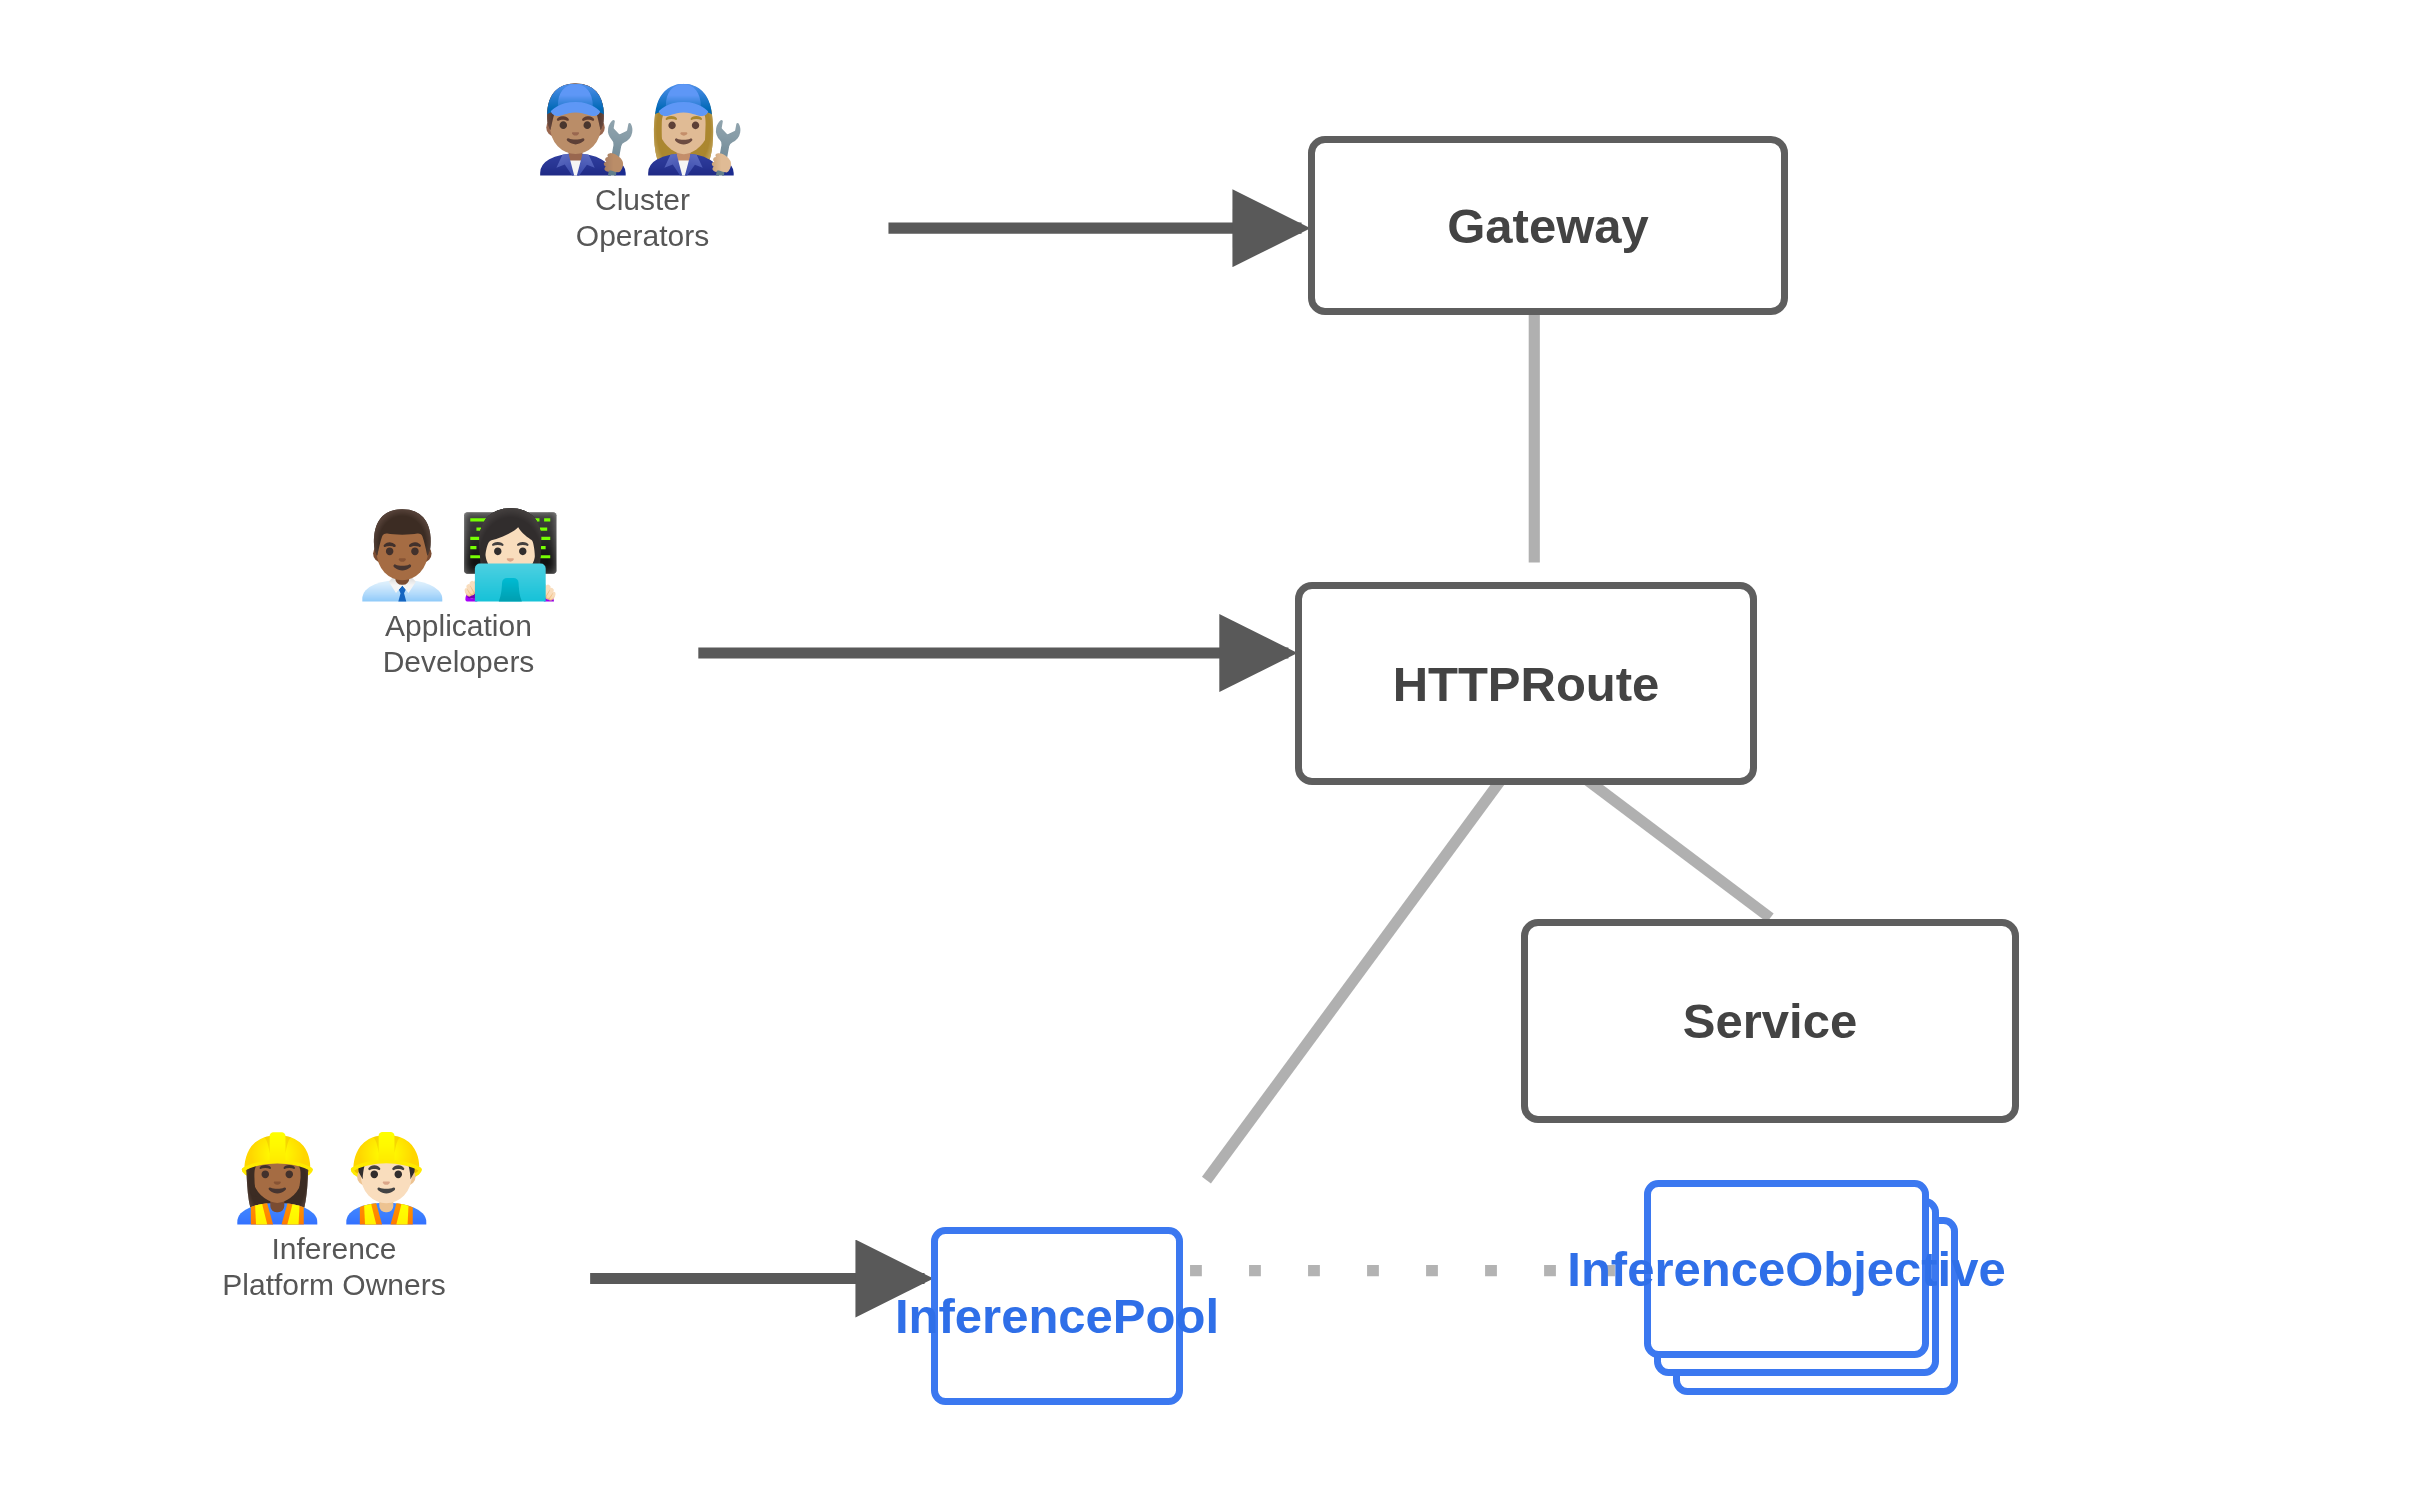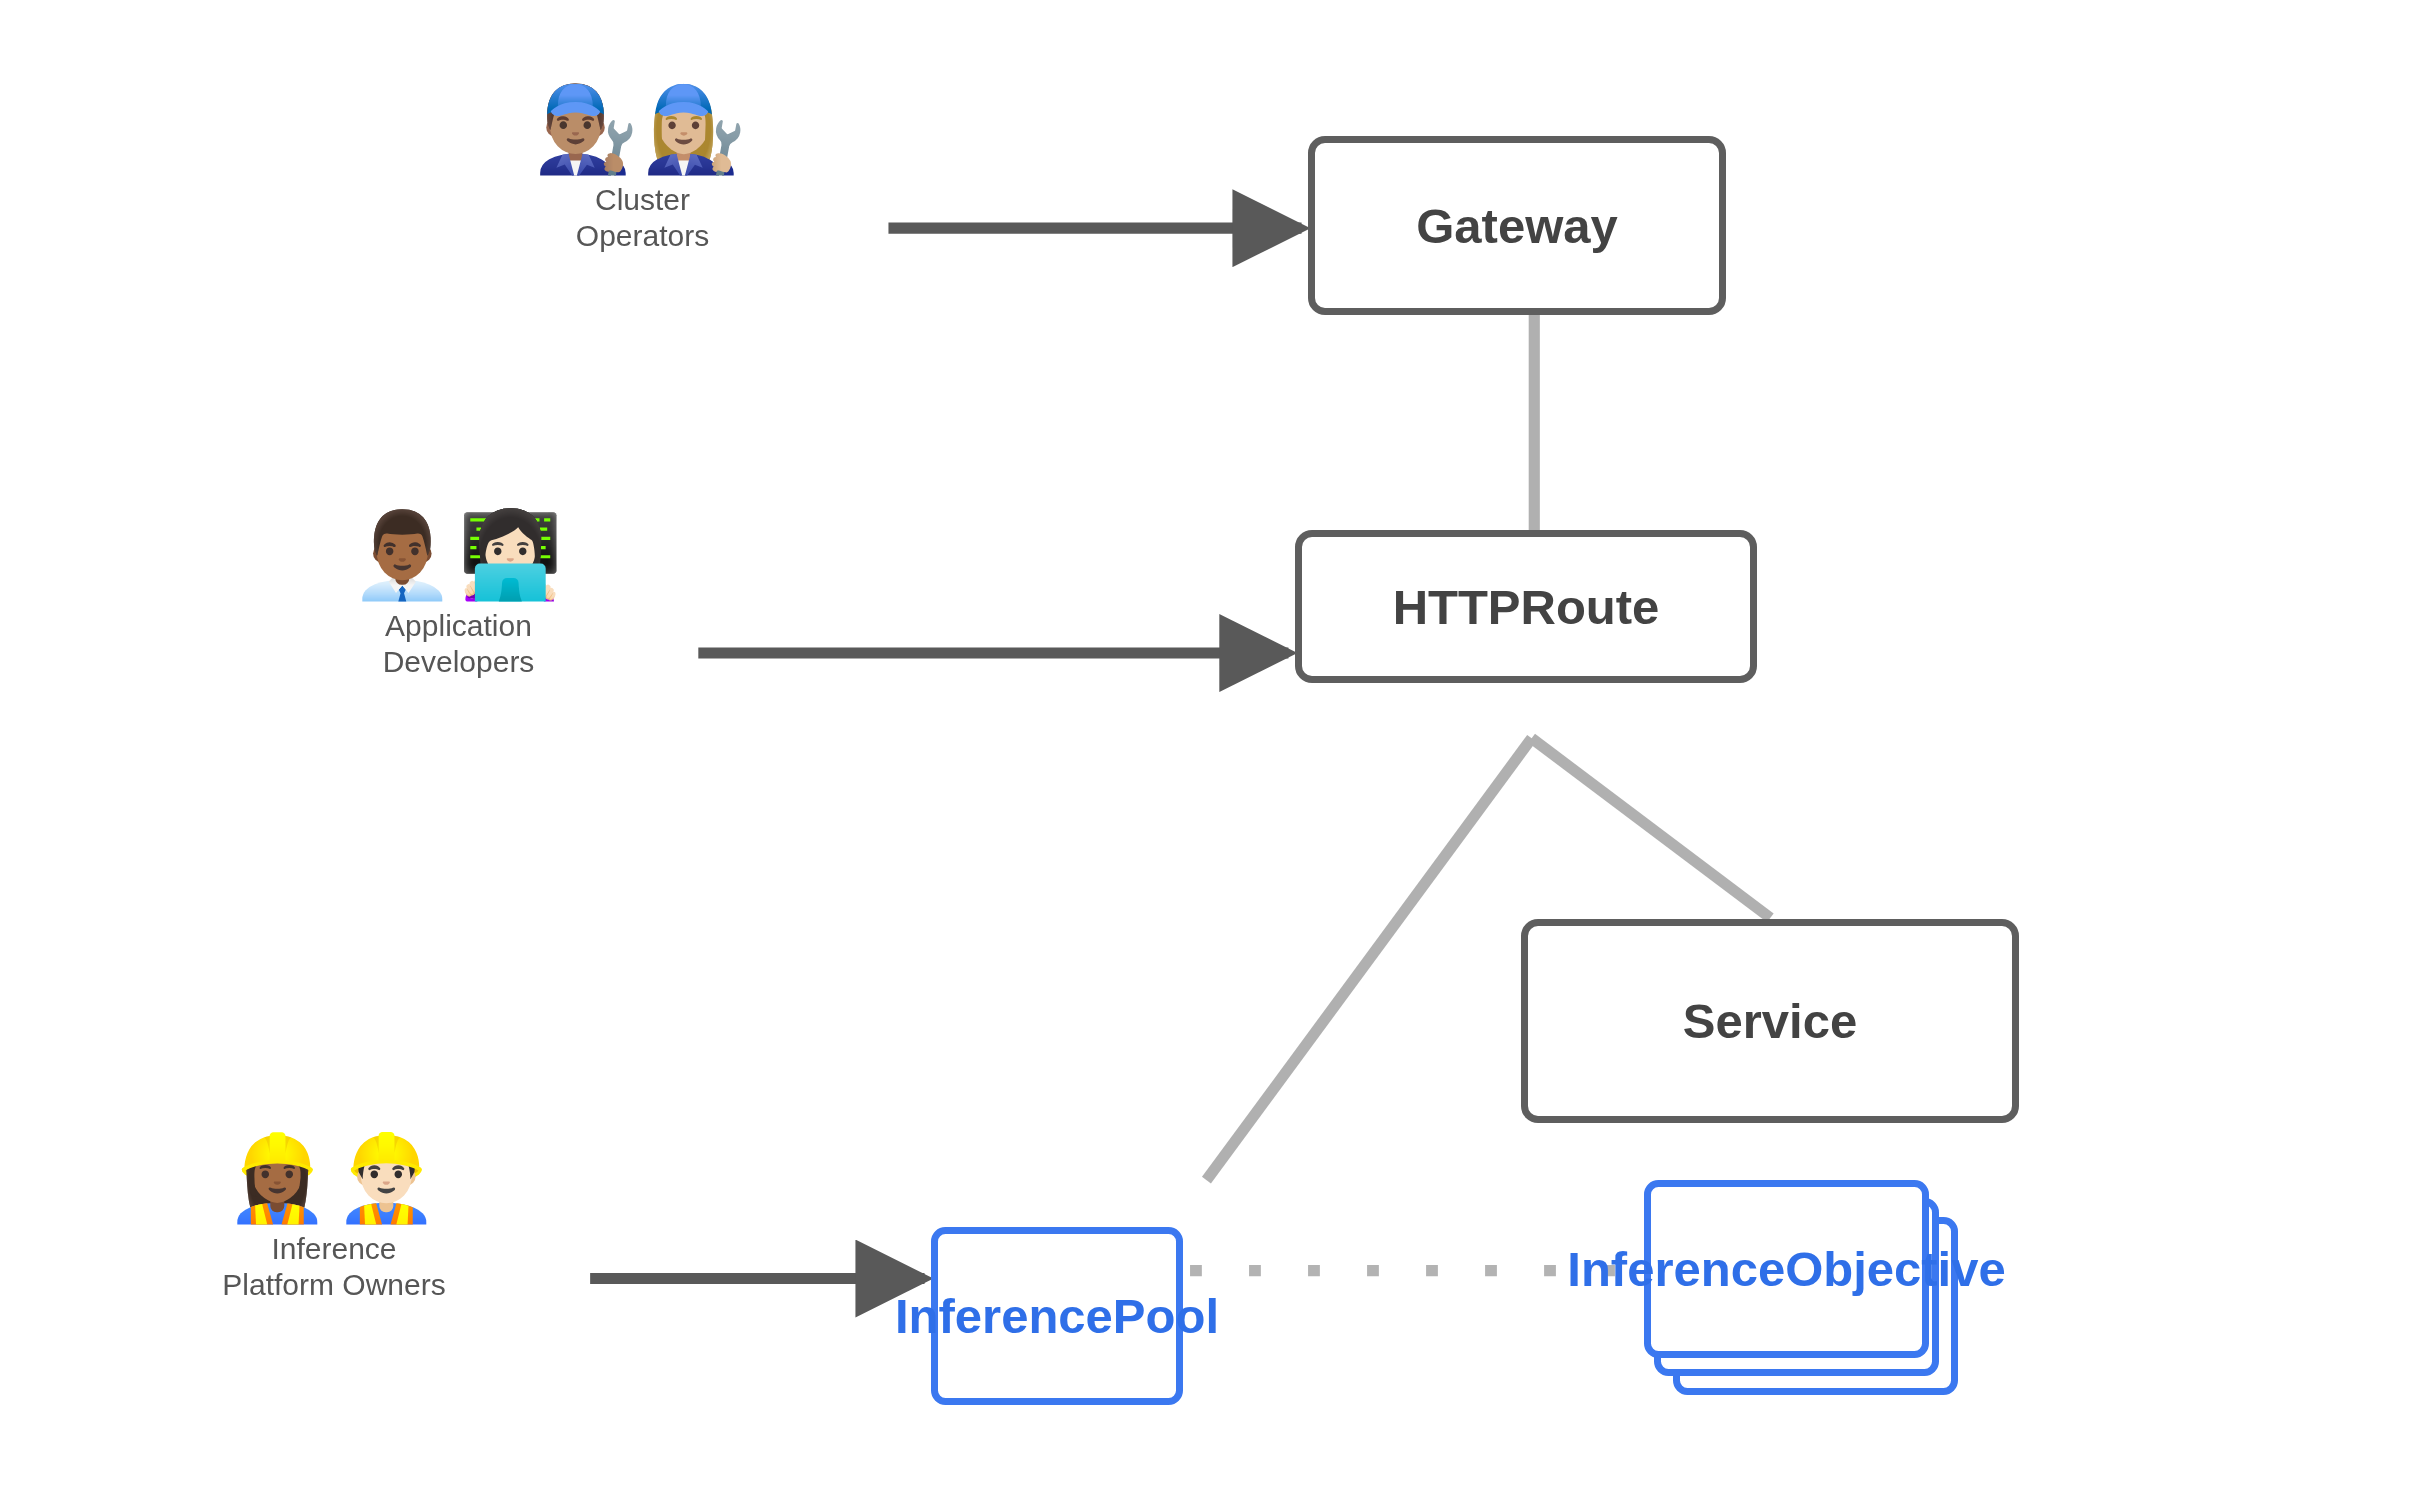--- a/index.html
+++ b/index.html
@@ -138,25 +138,25 @@
     <div class="persona-label">Application
 Developers</div>
   </div>
 
   <div class="persona" style="left:131px; top:1134px; width:406px;">
     <div class="persona-emoji">👷🏾‍♀️👷🏻‍♂️</div>
     <div class="persona-label">Inference
 Platform Owners</div>
   </div>
 
-  <div class="node" style="left:1308px; top:136px; width:418px; height:179px;">
+  <div class="node" style="left:1308px; top:136px; width:480px; height:179px;">
     <span class="node-label">Gateway</span>
   </div>
 
-  <div class="node" style="left:1295px; top:530px; width:462px; height:153px;">
+  <div class="node" style="left:1295px; top:582px; width:462px; height:203px;">
     <span class="node-label">HTTPRoute</span>
   </div>
 
   <div class="node" style="left:1521px; top:919px; width:498px; height:204px;">
     <span class="node-label">Service</span>
   </div>
 
   <div class="node accent" style="left:931px; top:1180px; width:252px; height:178px;">
     <span class="node-label">InferencePool</span>
   </div>

